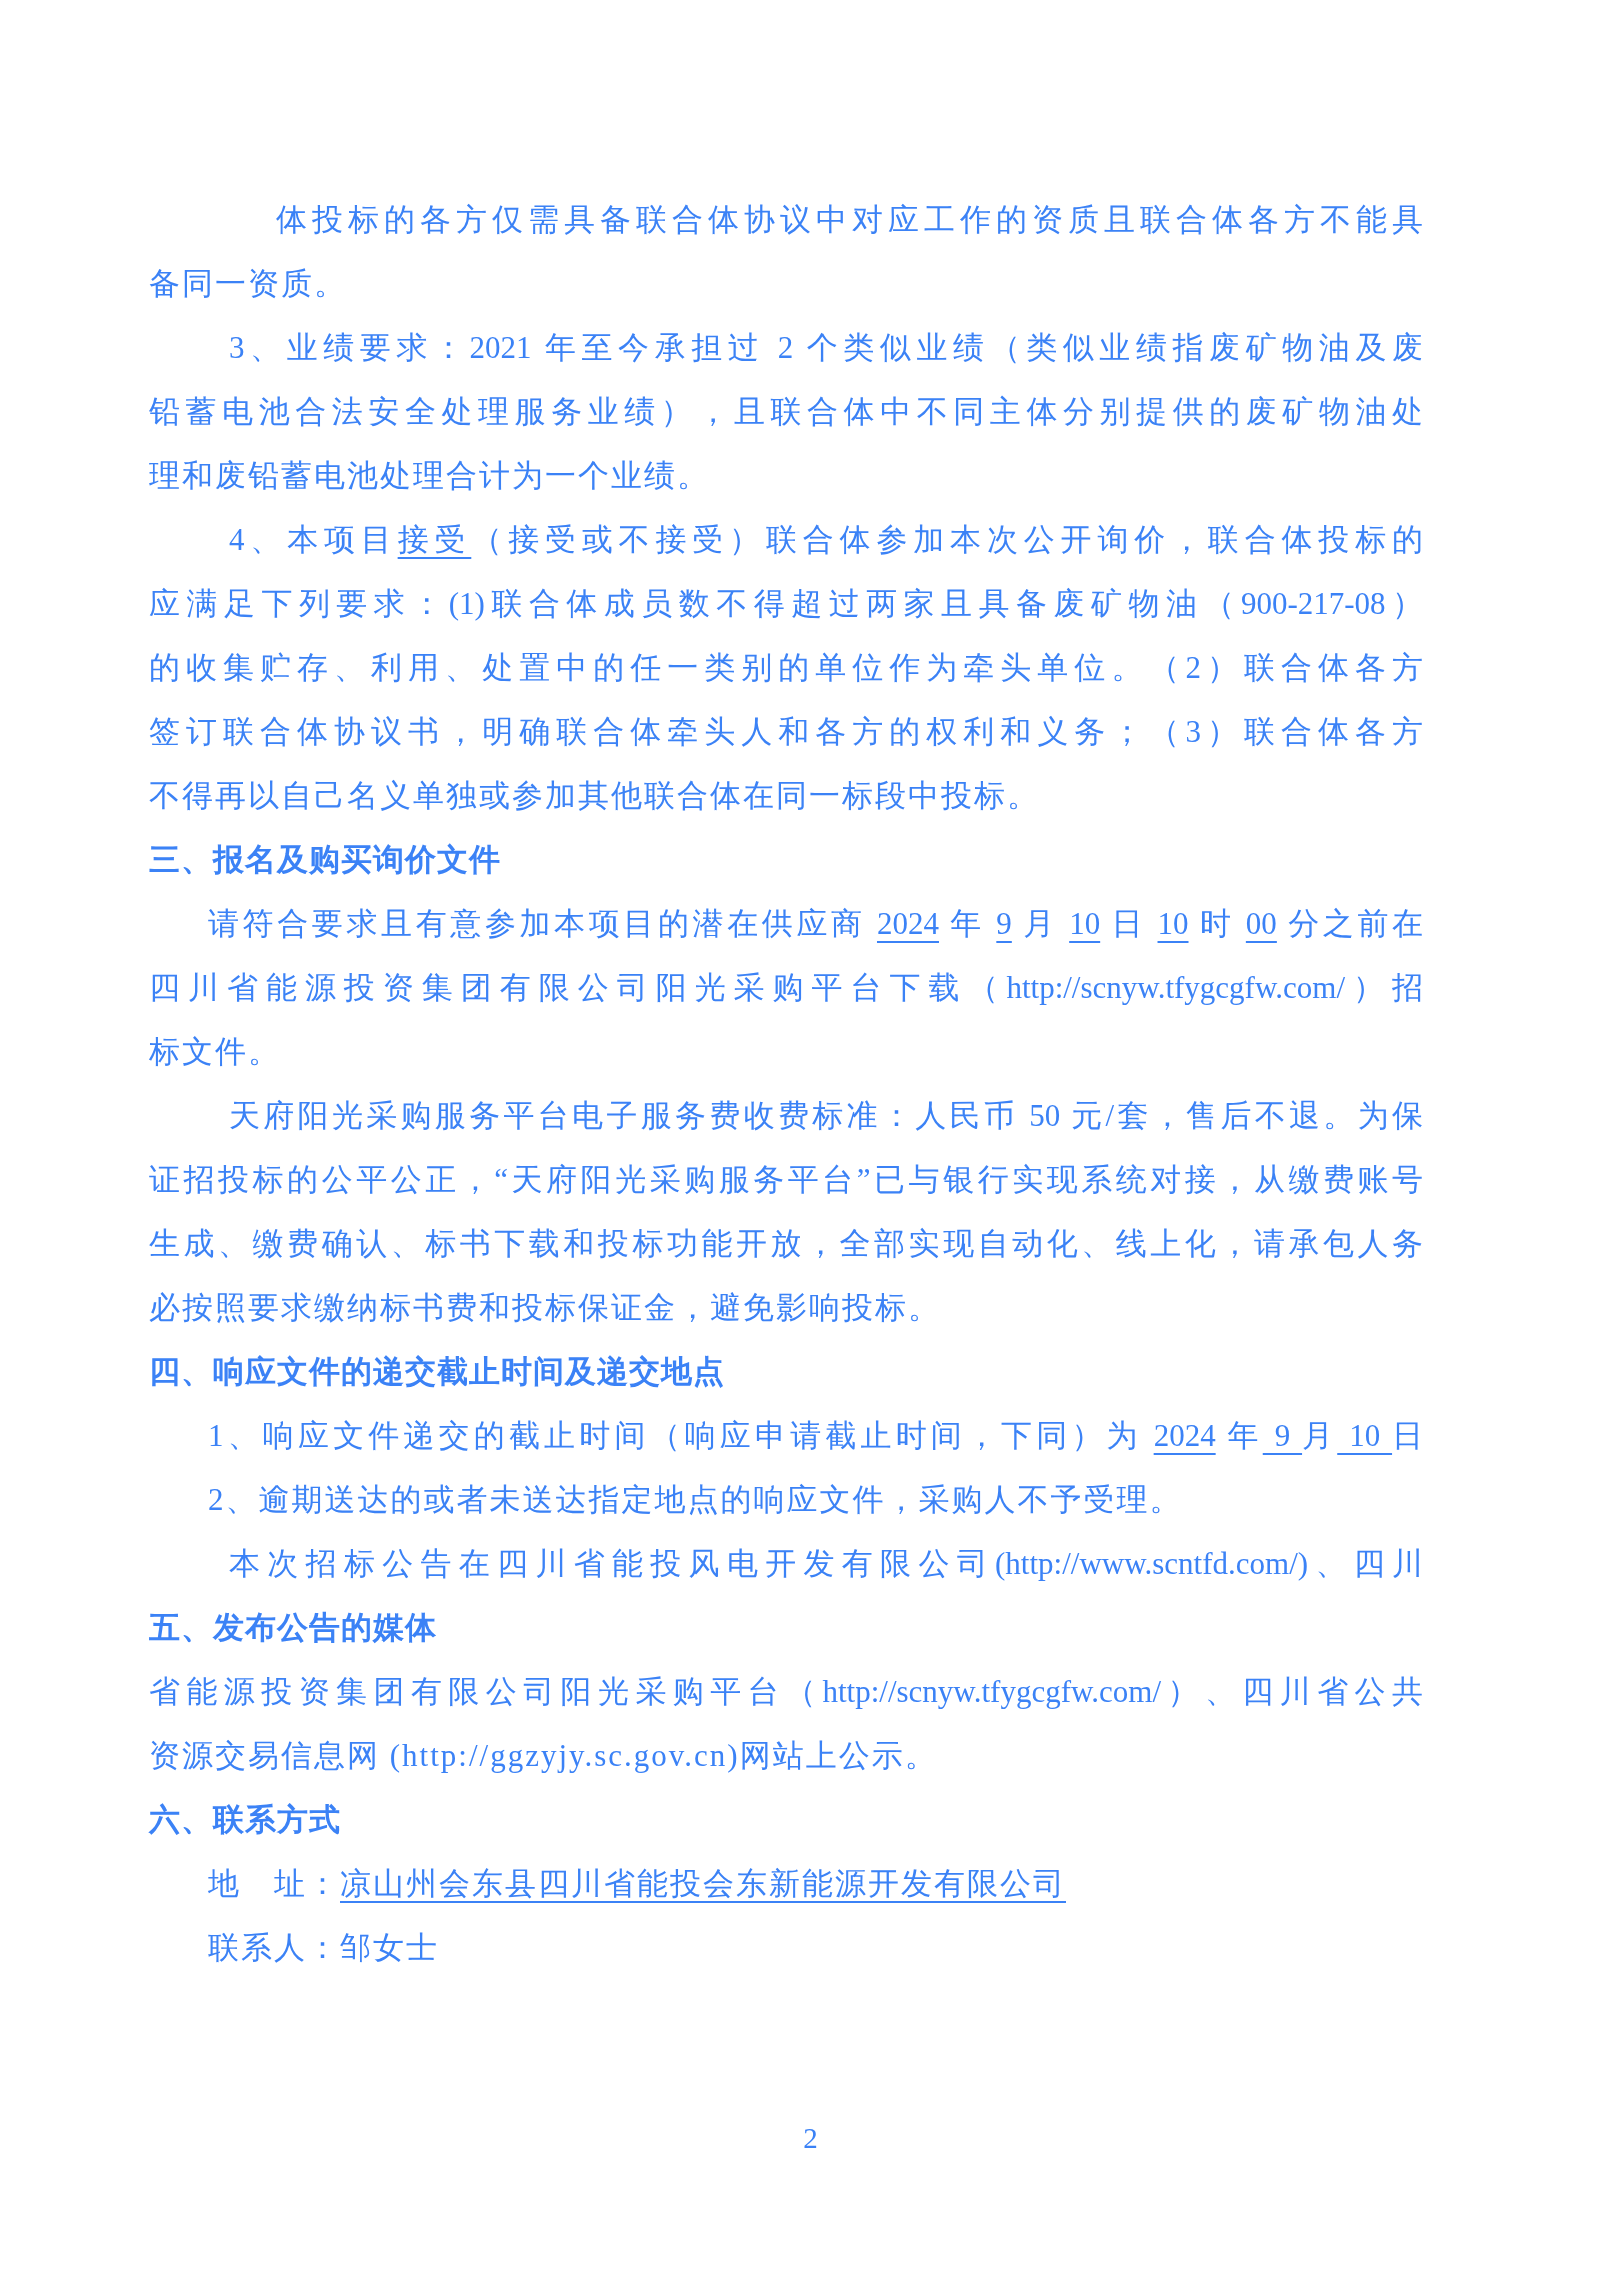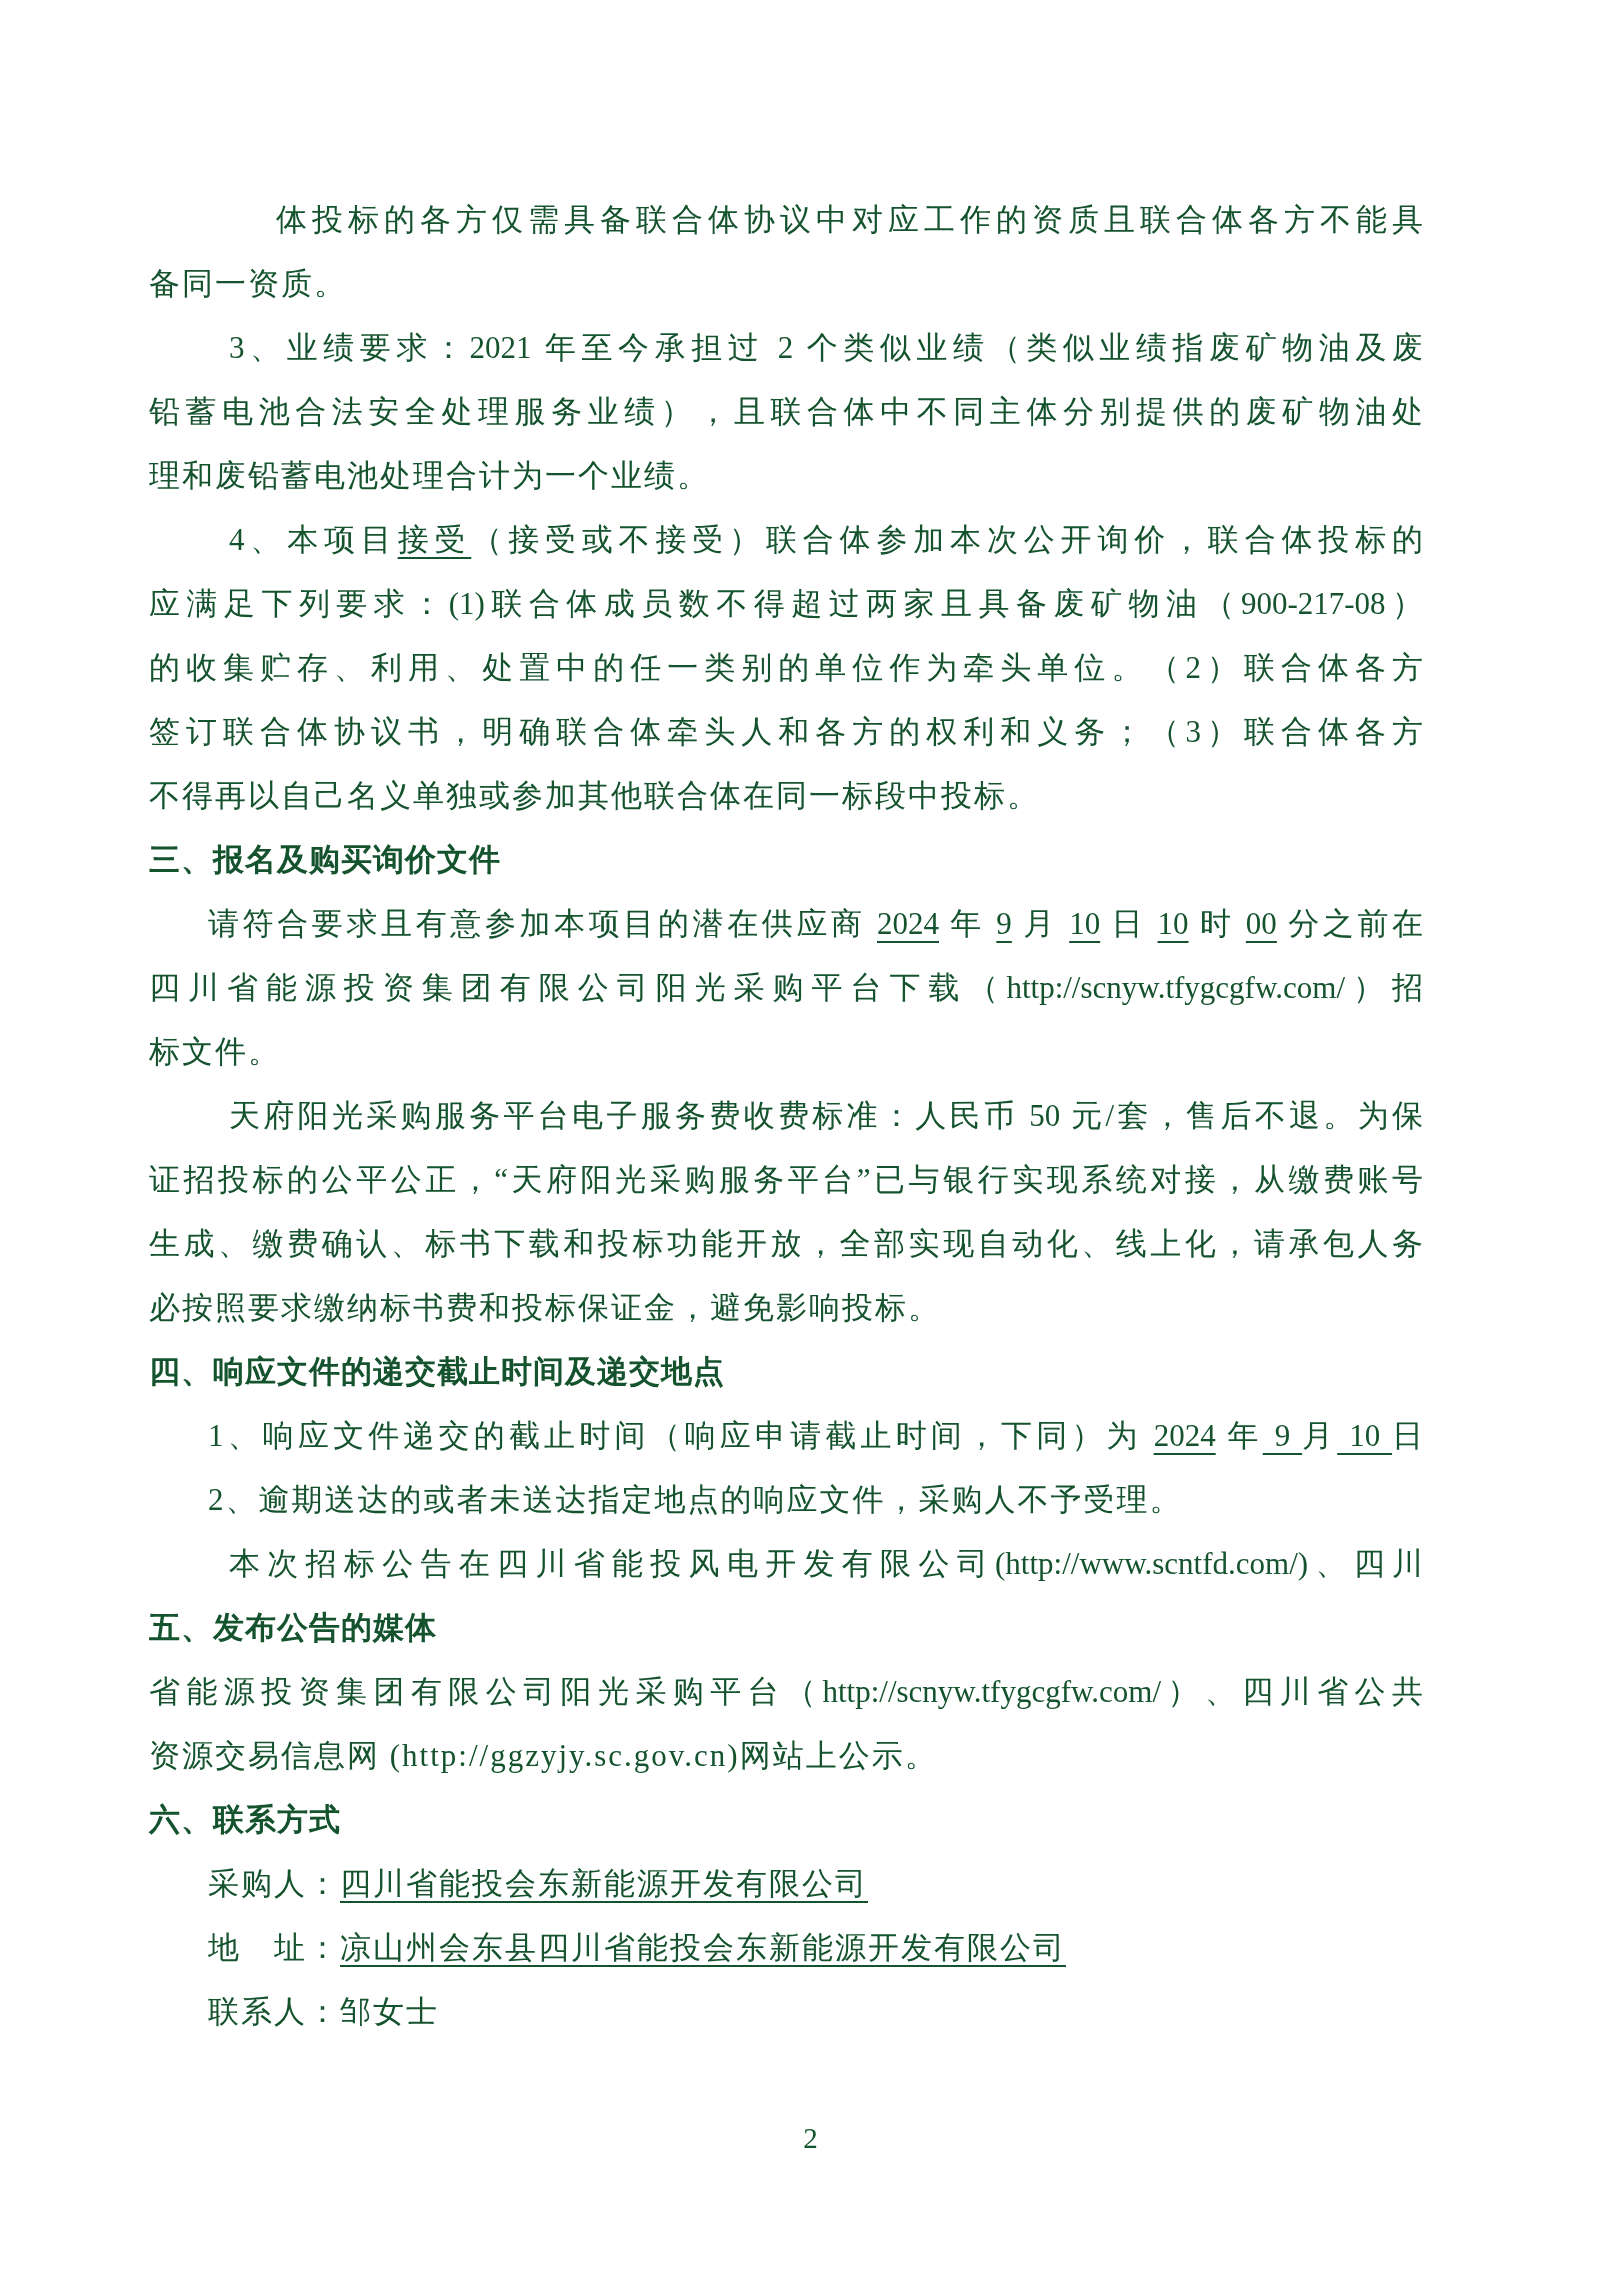--- a/index.html
+++ b/index.html
@@ -3,21 +3,21 @@
 <meta charset="utf-8">
 <style>
   html,body { margin:0; padding:0; background:#888; }
   .page {
     position:relative;
     width:1621px; height:2293px;
     margin:0 auto;
     background:#ffffff;
     overflow:hidden;
     font-family:"Liberation Serif","DejaVu Serif",serif;
-    color:#14532d;
+    color:#3b82f6;
   }
   .content {
     position:absolute;
     left:149px; top:188px;
     width:1274px;
   }
   .line {
     height:64px;
     line-height:64px;
     font-size:31px;
@@ -78,19 +78,18 @@
       <div class="line body jf"><span>生成、缴费确认、标书下载和投标功能开放，全部实现自动化、线上化，请承包人务</span></div>
       <div class="line body"><span>必按照要求缴纳标书费和投标保证金，避免影响投标。</span></div>
       <div class="line heading"><span>四、响应文件的递交截止时间及递交地点</span></div>
       <div class="line body jf" style="padding-left: 59px;"><span>1、响应文件递交的截止时间（响应申请截止时间，下同）为 </span><span class="u">2024</span><span> 年</span><span class="u"> 9 </span><span>月</span><span class="u"> 10 </span><span>日</span></div>
       <div class="line body" style="padding-left: 59px;"><span>2、逾期送达的或者未送达指定地点的响应文件，采购人不予受理。</span></div>
       <div class="line body jf" style="padding-left: 80px;"><span>本次招标公告在四川省能投风电开发有限公司(http://www.scntfd.com/)、四川</span></div>
       <div class="line heading"><span>五、发布公告的媒体</span></div>
       <div class="line body jf"><span>省能源投资集团有限公司阳光采购平台（http://scnyw.tfygcgfw.com/）、四川省公共</span></div>
       <div class="line body"><span>资源交易信息网 (http://ggzyjy.sc.gov.cn)网站上公示。</span></div>
       <div class="line heading"><span>六、联系方式</span></div>
-      <div class="line body" style="padding-left: 59px;"><span>采购人：</span><span class="u">四川省能投会东新能源开发有限公司</span></div>
       <div class="line body" style="padding-left: 59px;"><span>地　址：</span><span class="u">凉山州会东县四川省能投会东新能源开发有限公司</span></div>
       <div class="line body" style="padding-left: 59px;"><span>联系人：邹女士</span></div>
     </div>
   <div class="footer">2</div>
 </div>
 
 
 </body></html>

